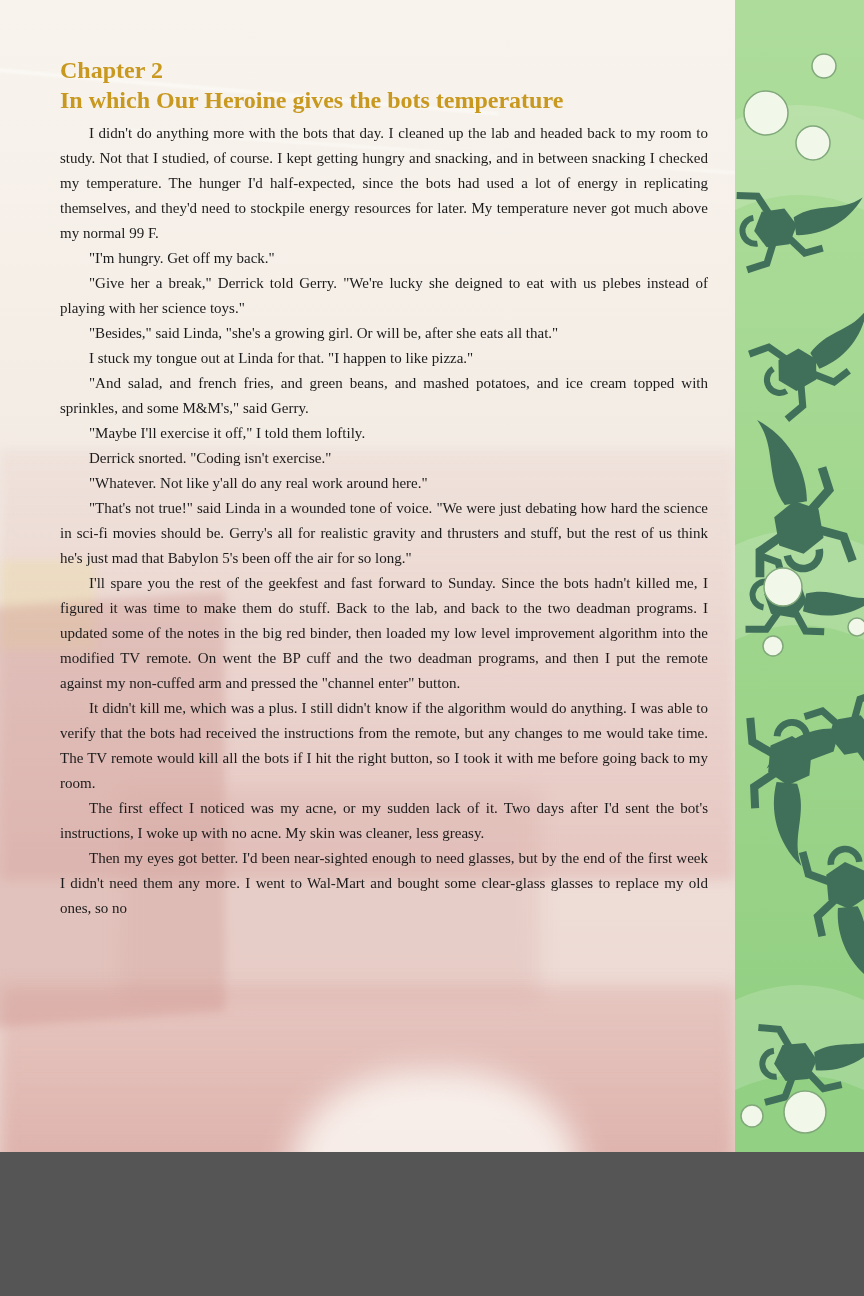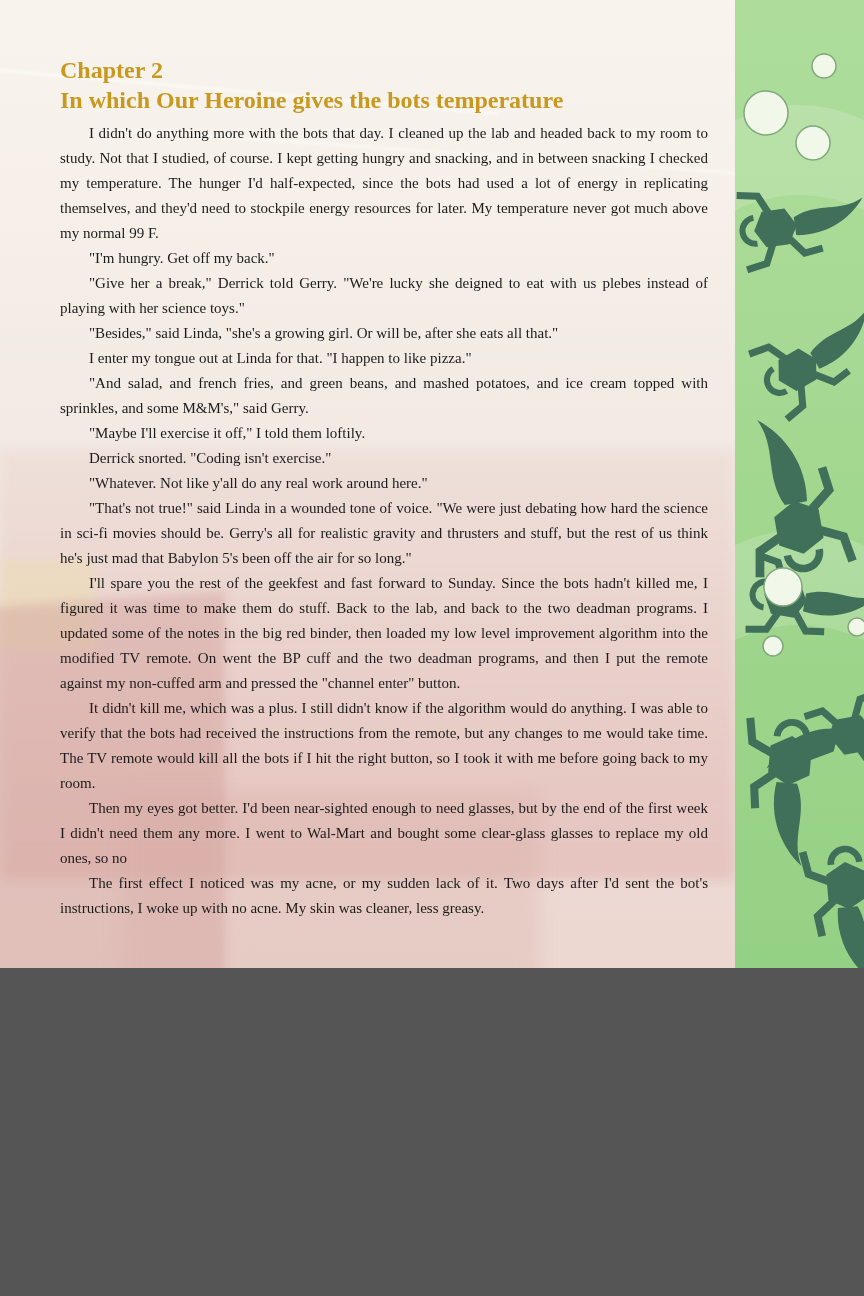--- a/index.html
+++ b/index.html
@@ -1,18 +1,18 @@
 <!DOCTYPE html>
 <html><head>
 <meta charset="utf-8">
 <style>
   html,body{margin:0;padding:0;background:#555;}
   .page{
     position:relative;
-    width:864px;height:968px;
+    width:864px;height:1152px;
     margin:0 auto;
     overflow:hidden;
     background:linear-gradient(180deg,#f8f4ed 0%,#f5efe8 25%,#f2eae3 45%,#f0e3dd 62%,#eedcd6 78%,#ecd7d1 100%);
     font-family:"Liberation Serif", serif;
   }
   
   .photo-bg{position:absolute;inset:0;z-index:0;}
   .photo-bg div{position:absolute;}
   .ceil1{top:88px;left:-60px;width:560px;height:3px;background:#ffffff;opacity:.55;transform:rotate(5deg);filter:blur(1px);}
   .ceil2{top:150px;left:120px;width:620px;height:3px;background:#ffffff;opacity:.4;transform:rotate(4deg);filter:blur(1px);}
@@ -77,30 +77,30 @@
   </div>
 
   <div class="content">
     <h1 class="chapter">Chapter 2</h1>
     <h2 class="chapter">In which Our Heroine gives the bots temperature</h2>
     <div class="body-text">
         <p>I didn't do anything more with the bots that day. I cleaned up the lab and headed back to my room to study. Not that I studied, of course. I kept getting hungry and snacking, and in between snacking I checked my temperature. The hunger I'd half-expected, since the bots had used a lot of energy in replicating themselves, and they'd need to stockpile energy resources for later. My temperature never got much above my normal 99 F.</p>
         <p>"I'm hungry. Get off my back."</p>
         <p>"Give her a break," Derrick told Gerry. "We're lucky she deigned to eat with us plebes instead of playing with her science toys."</p>
         <p>"Besides," said Linda, "she's a growing girl. Or will be, after she eats all that."</p>
-        <p>I enter my tongue out at Linda for that. "I happen to like pizza."</p>
+        <p>I stuck my tongue out at Linda for that. "I happen to like pizza."</p>
         <p>"And salad, and french fries, and green beans, and mashed potatoes, and ice cream topped with sprinkles, and some M&amp;M's," said Gerry.</p>
         <p>"Maybe I'll exercise it off," I told them loftily.</p>
         <p>Derrick snorted. "Coding isn't exercise."</p>
         <p>"Whatever. Not like y'all do any real work around here."</p>
         <p>"That's not true!" said Linda in a wounded tone of voice. "We were just debating how hard the science in sci-fi movies should be. Gerry's all for realistic gravity and thrusters and stuff, but the rest of us think he's just mad that Babylon 5's been off the air for so long."</p>
         <p>I'll spare you the rest of the geekfest and fast forward to Sunday. Since the bots hadn't killed me, I figured it was time to make them do stuff. Back to the lab, and back to the two deadman programs. I updated some of the notes in the big red binder, then loaded my low level improvement algorithm into the modified TV remote. On went the BP cuff and the two deadman programs, and then I put the remote against my non-cuffed arm and pressed the "channel enter" button.</p>
         <p>It didn't kill me, which was a plus. I still didn't know if the algorithm would do anything. I was able to verify that the bots had received the instructions from the remote, but any changes to me would take time. The TV remote would kill all the bots if I hit the right button, so I took it with me before going back to my room.</p>
+        <p>The first effect I noticed was my acne, or my sudden lack of it. Two days after I'd sent the bot's instructions, I woke up with no acne. My skin was cleaner, less greasy.</p>
         <p>Then my eyes got better. I'd been near-sighted enough to need glasses, but by the end of the first week I didn't need them any more. I went to Wal-Mart and bought some clear-glass glasses to replace my old ones, so no</p>
-        <p>The first effect I noticed was my acne, or my sudden lack of it. Two days after I'd sent the bot's instructions, I woke up with no acne. My skin was cleaner, less greasy.</p>
       </div>
   </div>
 
   <aside class="sidebar">
     <svg width="129" height="1296" viewBox="0 0 129 1296">
       <defs>
         <g id="tadpole">
           <polygon class="tp" points="25,40 35,22 58,22 68,40 58,58 35,58"></polygon>
           <path class="tp" d="M66,32 C92,20 112,34 137,22 C118,46 90,54 66,50 Z"></path>
           <polyline class="tpl" points="41,23 33,6 16,3"></polyline>

